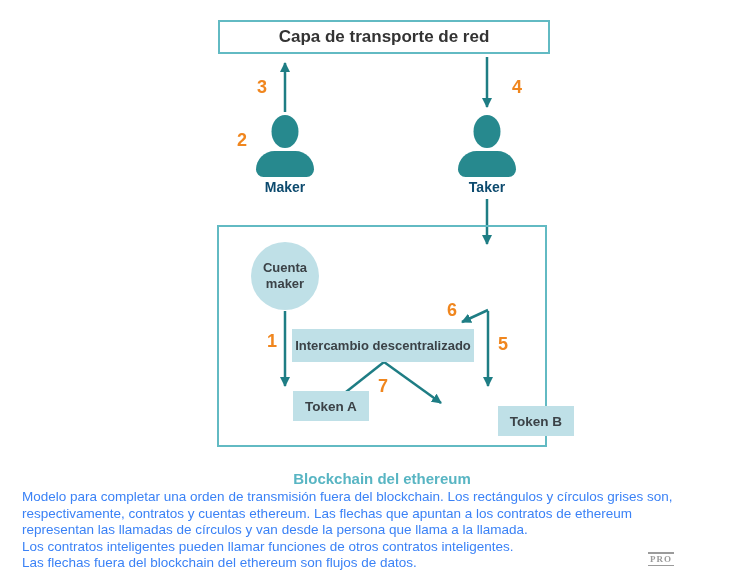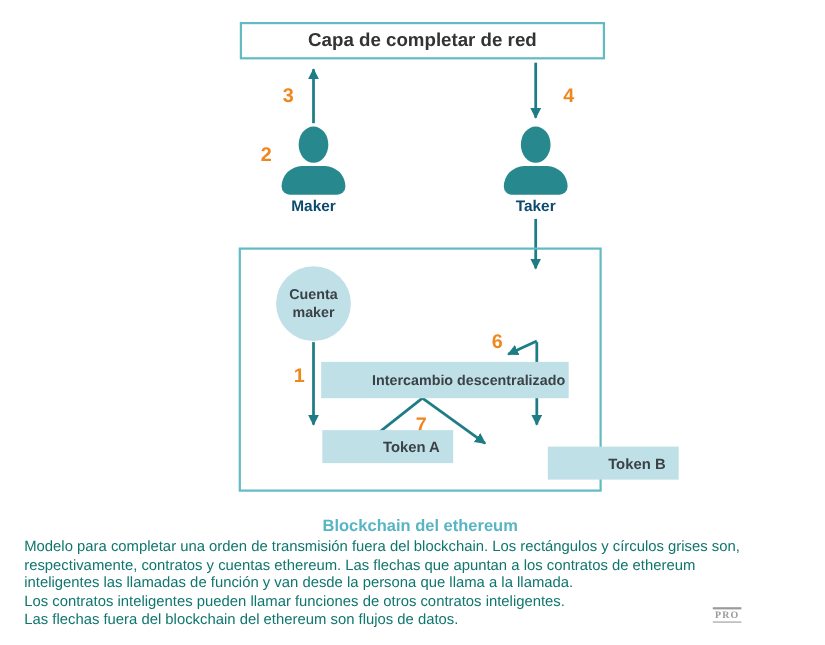--- a/index.html
+++ b/index.html
@@ -33,30 +33,30 @@
     transform:translateX(-50%);
     font-size:14px;font-weight:bold;color:#0c4a6e;line-height:1;
   }
   .chain-box{
     left:217px;top:225px;width:330px;height:222px;
     border:2px solid #62bac3;box-sizing:border-box;
   }
   .node{
     background:#bfe0e7;color:#3b4247;
     display:flex;align-items:center;justify-content:center;
-    text-align:center;font-weight:bold;padding-left:43px;
+    text-align:center;font-weight:bold;
   }
   .circle{width:68px;height:68px;border-radius:50%;font-size:13px;line-height:1.25;padding:0 8px;box-sizing:border-box;}
   .exchange{left:292px;top:329px;width:182px;height:33px;font-size:13px;white-space:nowrap;}
   .token{width:76px;height:30px;font-size:13.5px;white-space:nowrap;margin-left:48px;}
   .caption{
     left:382px;top:452px;transform:translateX(-50%);
     color:#58b5c3;font-size:15px;font-weight:bold;white-space:nowrap;margin-top:18px;
   }
-  .footer{left:22px;top:489px;color:#0f766e;font-size:13.5px;line-height:16.5px;}
+  .footer{left:22px;top:489px;color:#3b82f6;font-size:13.5px;line-height:16.5px;}
   .footer div{white-space:nowrap;}
   .logo{
     left:646px;top:549px;display:flex;align-items:flex-start;
     color:#9b9b9b;font-family:"Liberation Serif","DejaVu Serif",serif;
   }
   .logo-main{font-size:21px;font-weight:bold;letter-spacing:0.5px;line-height:1;}
   .logo-pro{
     font-size:9px;font-weight:bold;letter-spacing:1px;line-height:1;
     border-top:2px solid #9b9b9b;border-bottom:1px solid #9b9b9b;
     margin-top:3px;margin-left:2px;padding:1px 2px;
@@ -79,21 +79,21 @@
       <line x1="487" y1="199" x2="487" y2="244" marker-end="url(#ah)"></line>
       <line x1="285" y1="311" x2="285" y2="386" marker-end="url(#ah)"></line>
       <line x1="488" y1="311" x2="488" y2="386" marker-end="url(#ah)"></line>
       <line x1="488" y1="310" x2="462" y2="322" marker-end="url(#ah)"></line>
       <line x1="384" y1="362" x2="332" y2="403" marker-end="url(#ah)"></line>
       <line x1="384" y1="362" x2="441" y2="403" marker-end="url(#ah)"></line>
     </g>
   </svg>
 
   <div class="abs transport-box">
-    <span>Capa de completar de red</span>
+    <span>Capa de transporte de red</span>
   </div>
 
   <div class="abs num" style="left:262px;top:87px;">3</div>
   <div class="abs num" style="left:517px;top:87px;">4</div>
   <div class="abs num" style="left:242px;top:140px;">2</div>
   <div class="abs num" style="left:272px;top:341px;">1</div>
   <div class="abs num" style="left:503px;top:344px;">5</div>
   <div class="abs num" style="left:452px;top:310px;">6</div>
   <div class="abs num" style="left:383px;top:386px;">7</div>
 
@@ -116,21 +116,21 @@
   <div class="abs node exchange">Intercambio descentralizado</div>
 
   <div class="abs node token" style="left:245px;top:391px;">Token A</div>
   <div class="abs node token" style="left:450px;top:406px;">Token B</div>
 
   <div class="abs caption">Blockchain del ethereum</div>
 
   <div class="abs footer">
     <div>Modelo para completar una orden de transmisión fuera del blockchain. Los rectángulos y círculos grises son,</div>
     <div>respectivamente, contratos y cuentas ethereum. Las flechas que apuntan a los contratos de ethereum</div>
-    <div>inteligentes las llamadas de función y van desde la persona que llama a la llamada.</div>
+    <div>representan las llamadas de círculos y van desde la persona que llama a la llamada.</div>
     <div>Los contratos inteligentes pueden llamar funciones de otros contratos inteligentes.</div>
     <div>Las flechas fuera del blockchain del ethereum son flujos de datos.</div>
   </div>
 
   <div class="abs logo">
     <span class="logo-pro">PRO</span>
   </div>
 
 </div>
 

